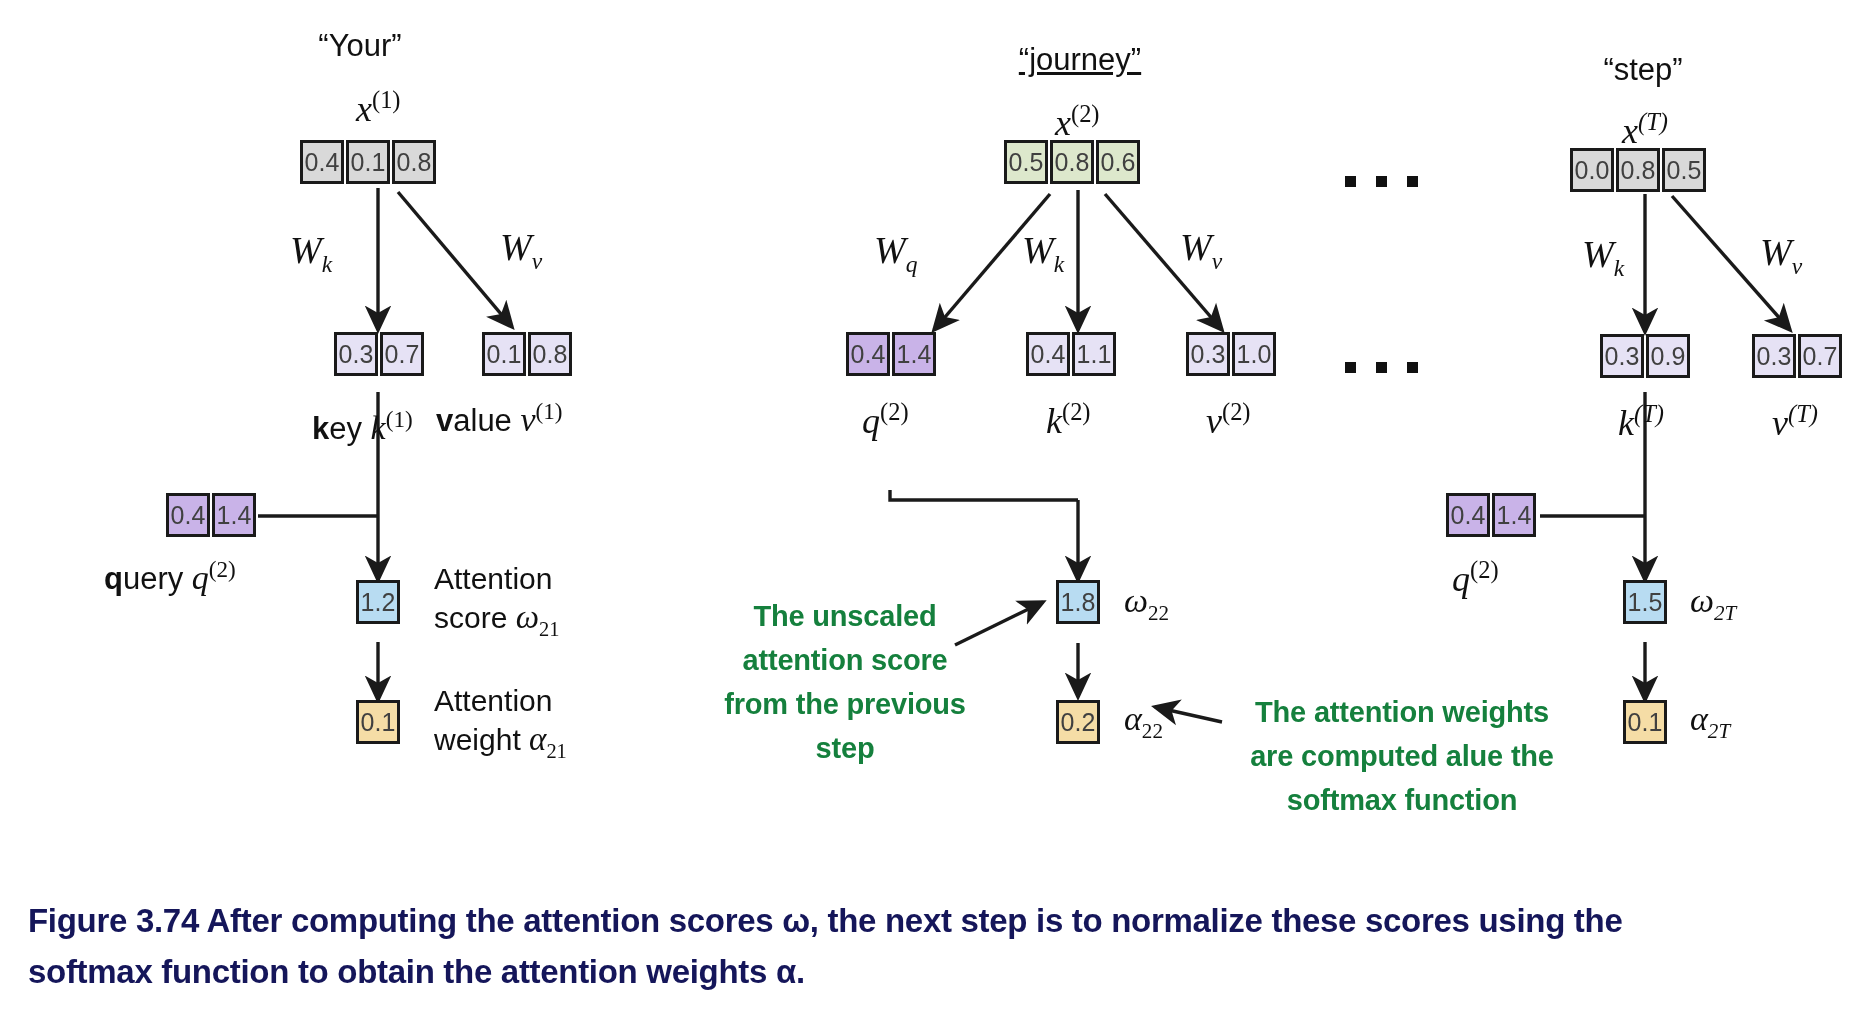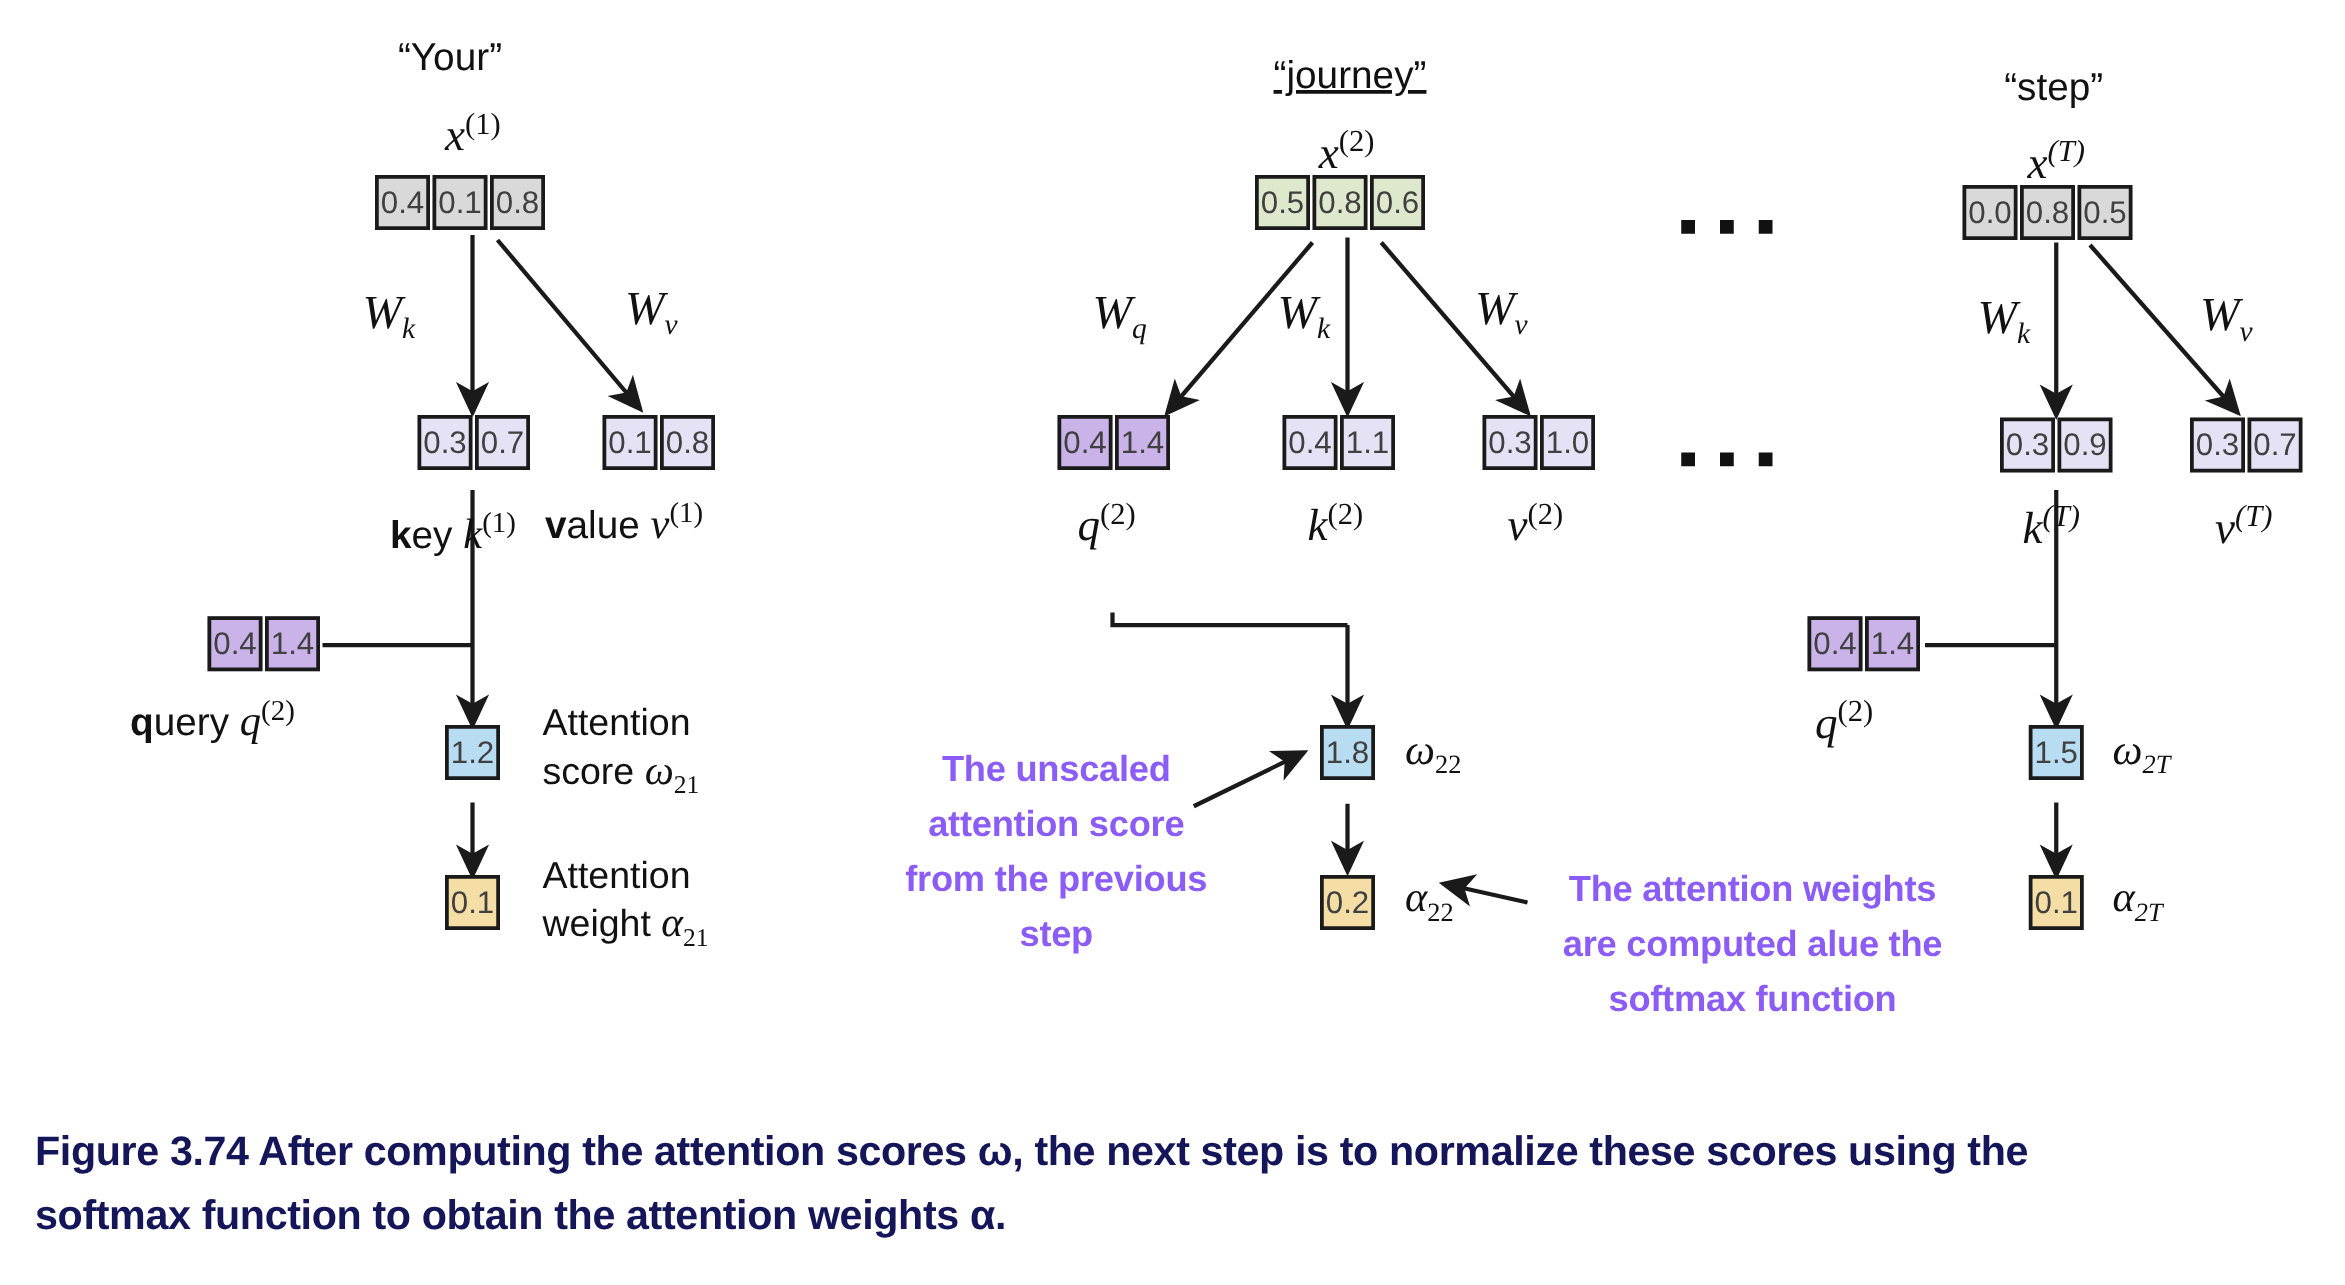--- a/index.html
+++ b/index.html
@@ -101,21 +101,21 @@
     font-size: 0.62em;
     vertical-align: sub;
   }
 
   
   .callout {
     font-family: "Liberation Sans", sans-serif;
     font-weight: 700;
     font-size: 29px;
     line-height: 44px;
-    color: #8b5cf6;
+    color: #15803d;
     text-align: center;
     letter-spacing: -0.2px;
   }
 
   
   .row { display: flex; align-items: center; }
   .cell {
     width: 44px;
     height: 44px;
     border: 3px solid #1a1a1a;

